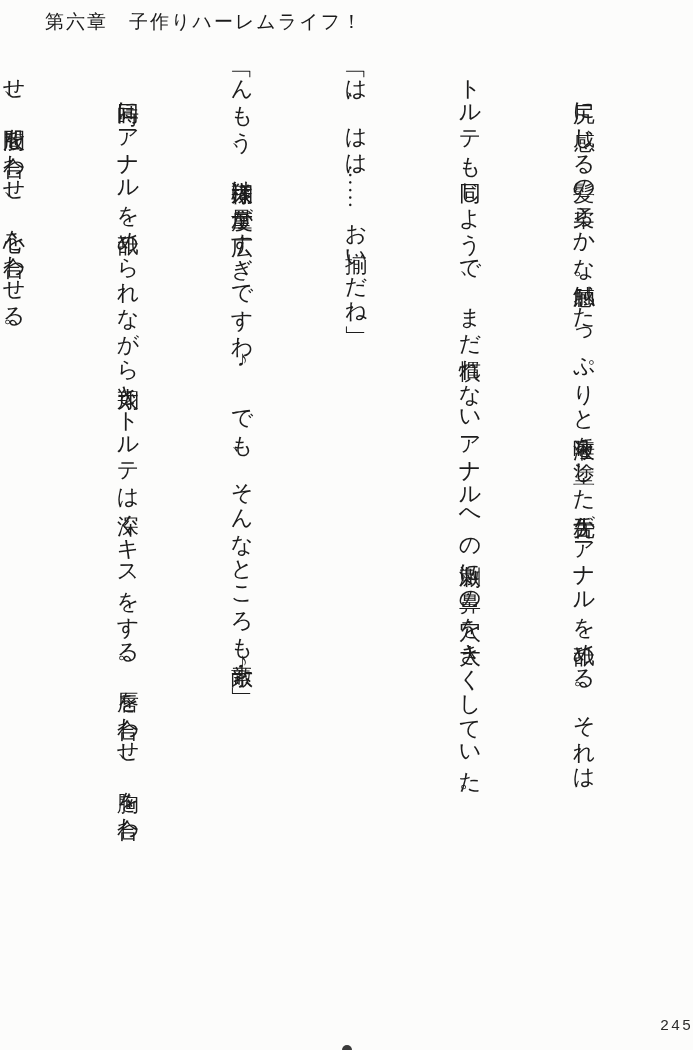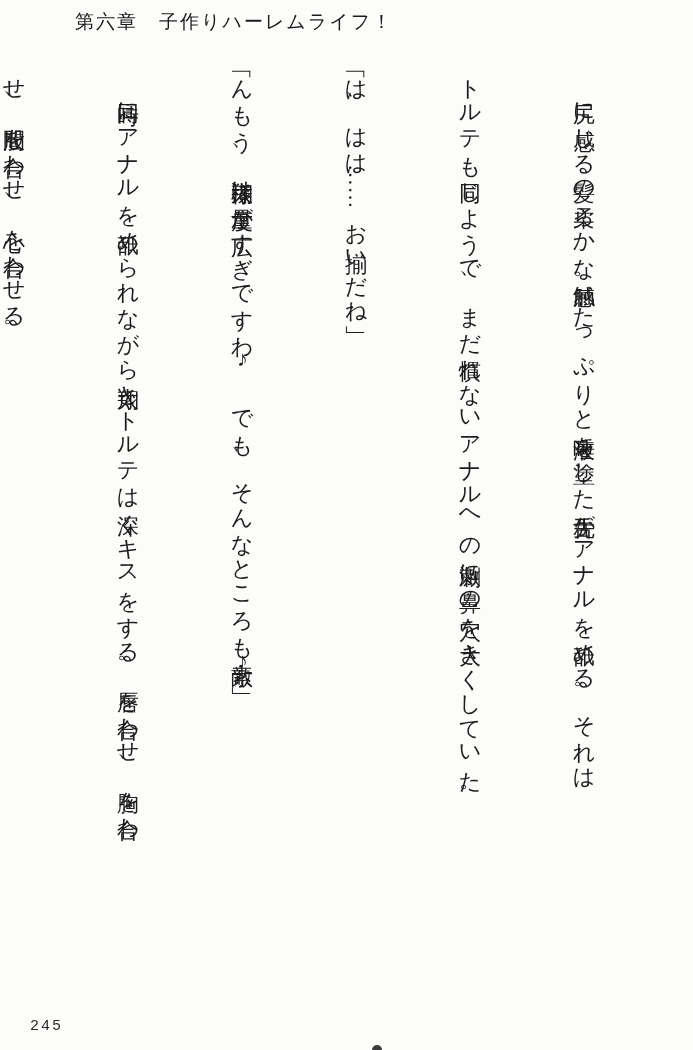--- a/index.html
+++ b/index.html
@@ -10,21 +10,20 @@
     width: 693px;
     height: 1050px;
     position: relative;
     overflow: hidden;
     background: #fcfcfb;
     font-family: "Liberation Serif", serif;
   }
   .page {
     position: absolute;
     inset: 0;
-    margin-left: 30px;
   }
   .chapter-header {
     position: absolute;
     top: 9px;
     left: 45px;
     font-size: 19px;
     letter-spacing: 2px;
     color: #1b1b1b;
     white-space: pre;
   }
@@ -42,21 +41,21 @@
     white-space: pre;
   }
   .text-line {
     margin: 0;
   }
   .page-number {
     position: absolute;
     top: 1018px;
     left: 0;
     width: 100%;
-    text-align: left;
+    text-align: right;
     font-family: "Liberation Mono", monospace;
     font-size: 15px;
     letter-spacing: 2px;
     color: #2a2a2a;
   }
   .bottom-partial-mark {
     position: absolute;
     top: 1045px;
     left: 342px;
     width: 10px;

